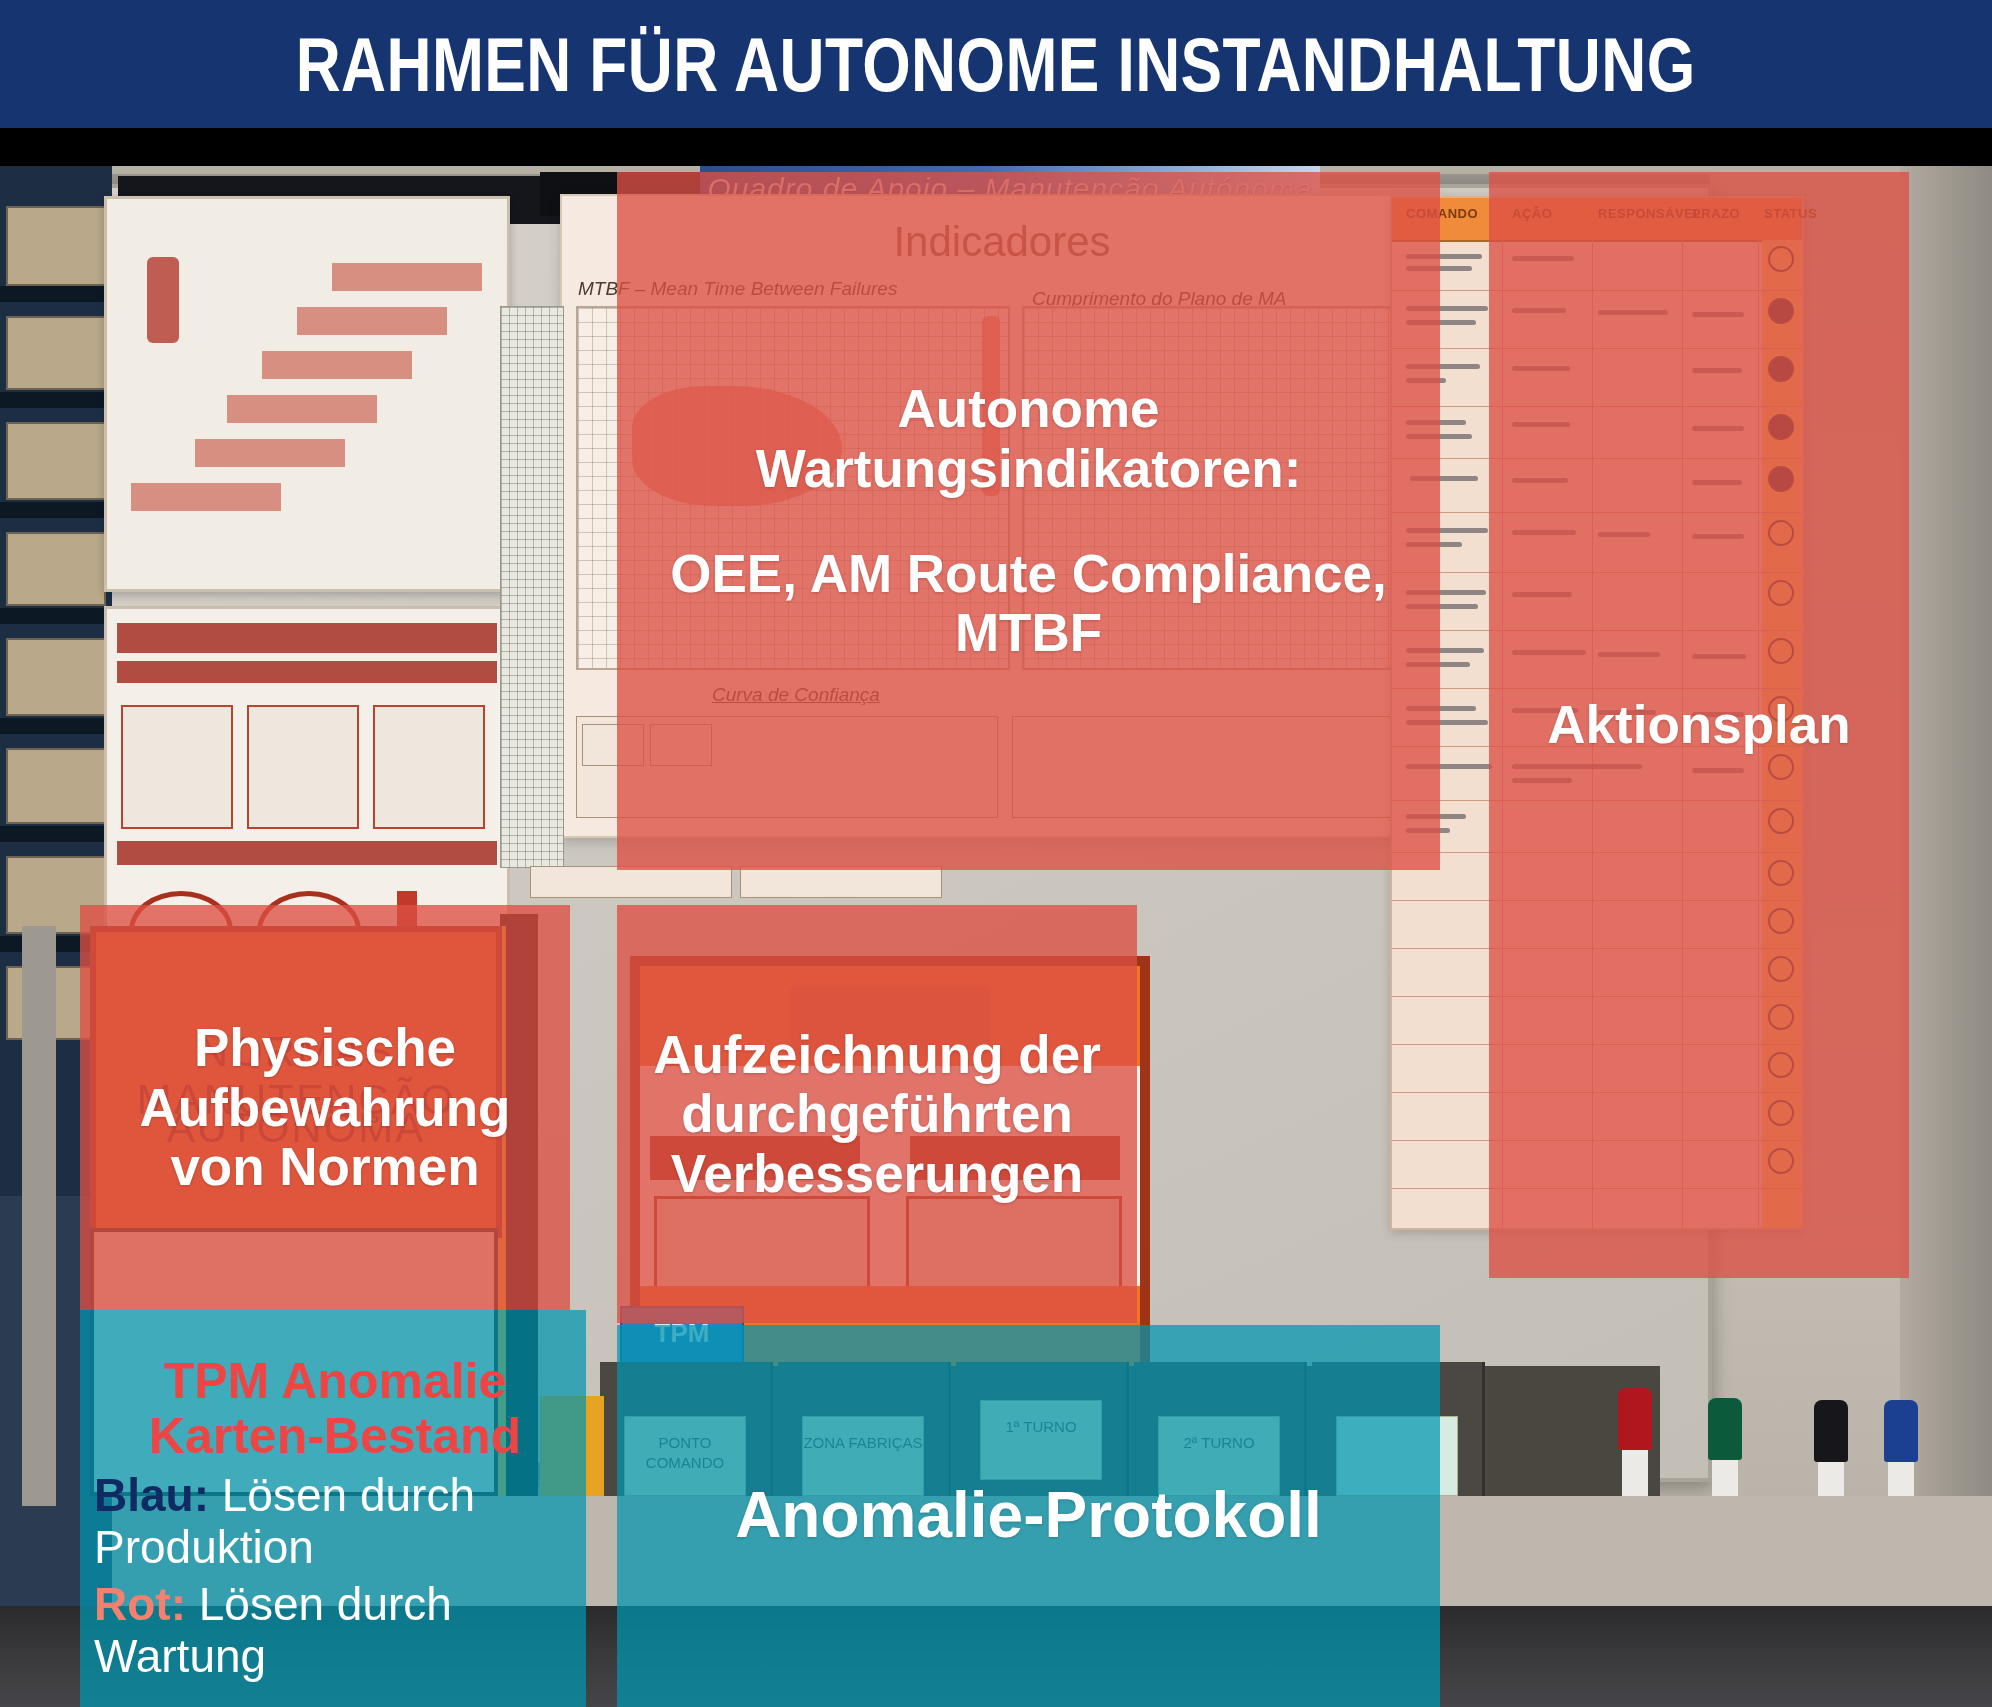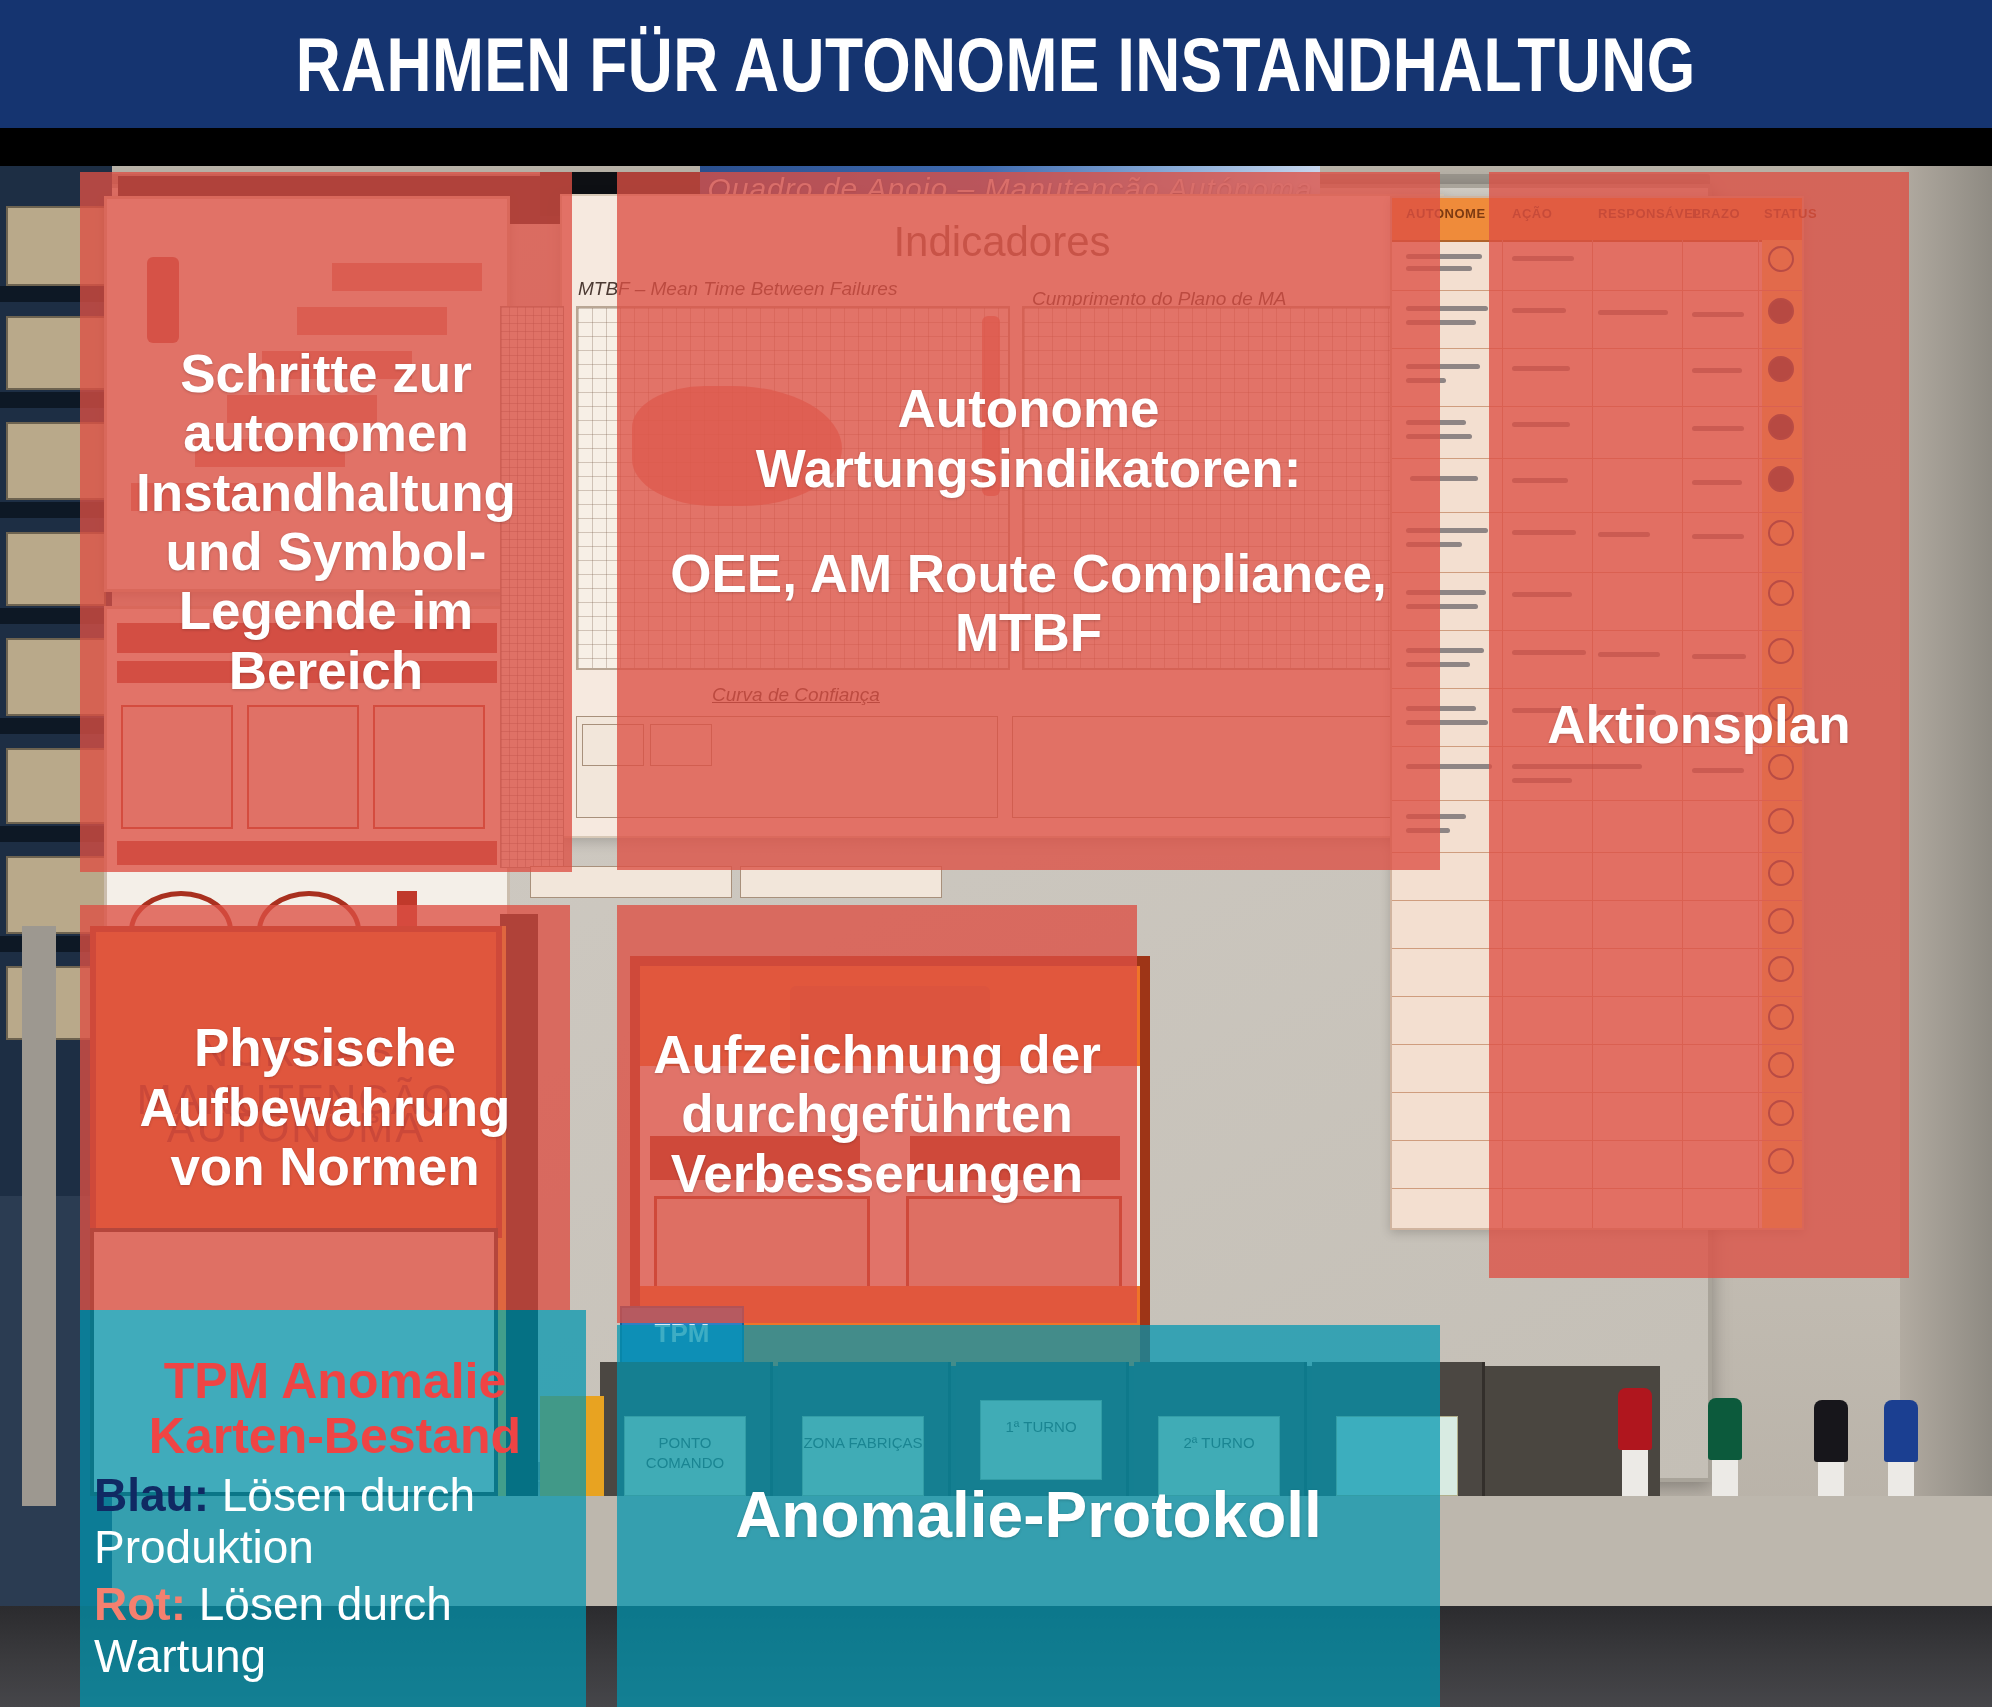--- a/index.html
+++ b/index.html
@@ -317,21 +317,21 @@
       <div class="ind-tab" style="left:20px;top:528px;width:60px;height:40px;"></div>
       <div class="ind-tab" style="left:88px;top:528px;width:60px;height:40px;"></div>
     </div>
 
     <div class="ph tinygrid" style="left:500px;top:140px;width:62px;height:560px;"></div>
     <div class="ph ind-tab" style="left:530px;top:700px;width:200px;height:30px;"></div>
     <div class="ph ind-tab" style="left:740px;top:700px;width:200px;height:30px;"></div>
 
     <div class="ph poster-action">
       <div class="act-head">
-        <div class="act-headcell" style="left:14px;">AUTONOME</div>
+        <div class="act-headcell" style="left:14px;">COMANDO</div>
         <div class="act-headcell" style="left:120px;">AÇÃO</div>
         <div class="act-headcell" style="left:206px;">RESPONSÁVEL</div>
         <div class="act-headcell" style="left:300px;">PRAZO</div>
         <div class="act-headcell" style="left:372px;">STATUS</div>
       </div>
       <div class="act-vline" style="left:110px;height:988px;"></div>
       <div class="act-vline" style="left:200px;height:988px;"></div>
       <div class="act-vline" style="left:290px;height:988px;"></div>
       <div class="act-vline" style="left:366px;height:988px;"></div>
       <div class="act-side" style="height:988px;"></div>
@@ -476,23 +476,20 @@
     <div class="ph mcap" style="left:1708px;top:1232px;background:#0c5a3c;"></div>
     <div class="ph marker" style="left:1818px;top:1290px;"></div>
     <div class="ph mcap" style="left:1814px;top:1234px;background:#17161b;"></div>
     <div class="ph marker" style="left:1888px;top:1290px;"></div>
     <div class="ph mcap" style="left:1884px;top:1234px;background:#1b3f91;"></div>
 
     <div class="ph floorstrip2"></div>
     <div class="ph floorstrip"></div>
   </div>
 
-  <div class="ov ov-red" id="ov-steps">
-    <div class="txt">Schritte zur autonomen Instandhaltung und Symbol-Legende im Bereich</div>
-  </div>
 
   <div class="ov ov-red" id="ov-indicators">
     <div class="txt">
       <div>Autonome Wartungsindikatoren:</div>
       <div style="height:46px;"></div>
       <div>OEE, AM Route Compliance,  MTBF</div>
     </div>
   </div>
 
   <div class="ov ov-red" id="ov-action">

